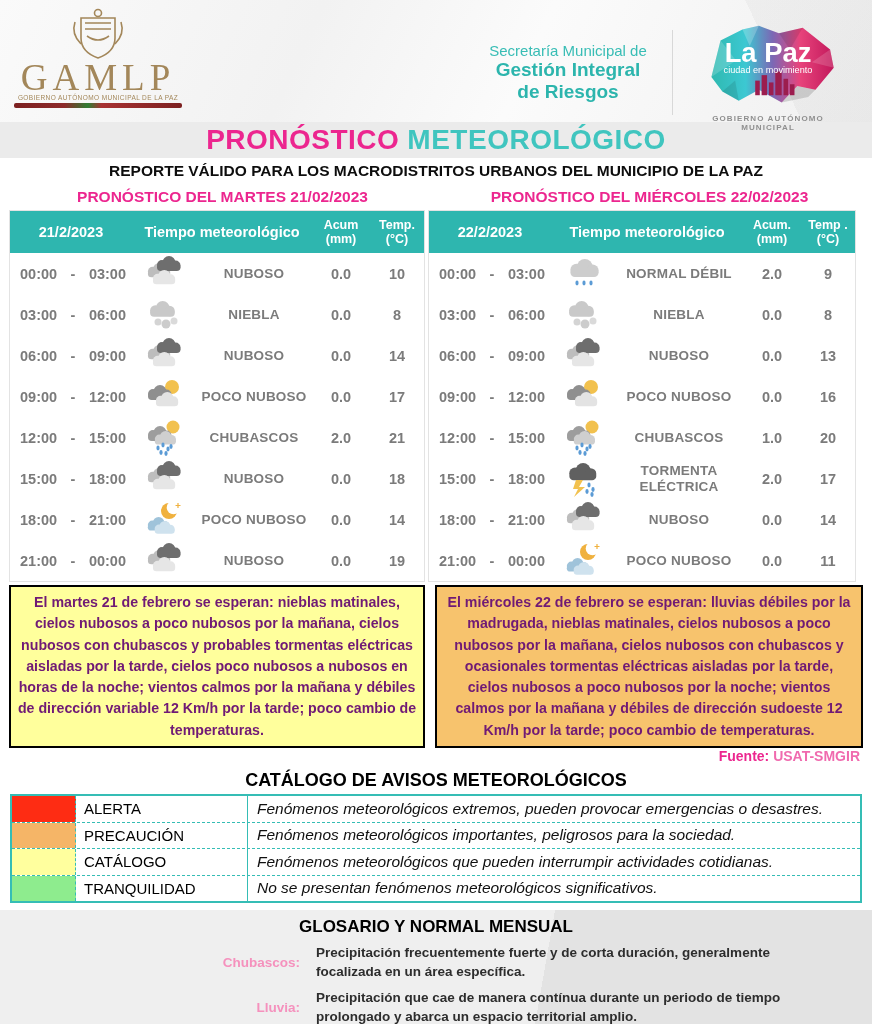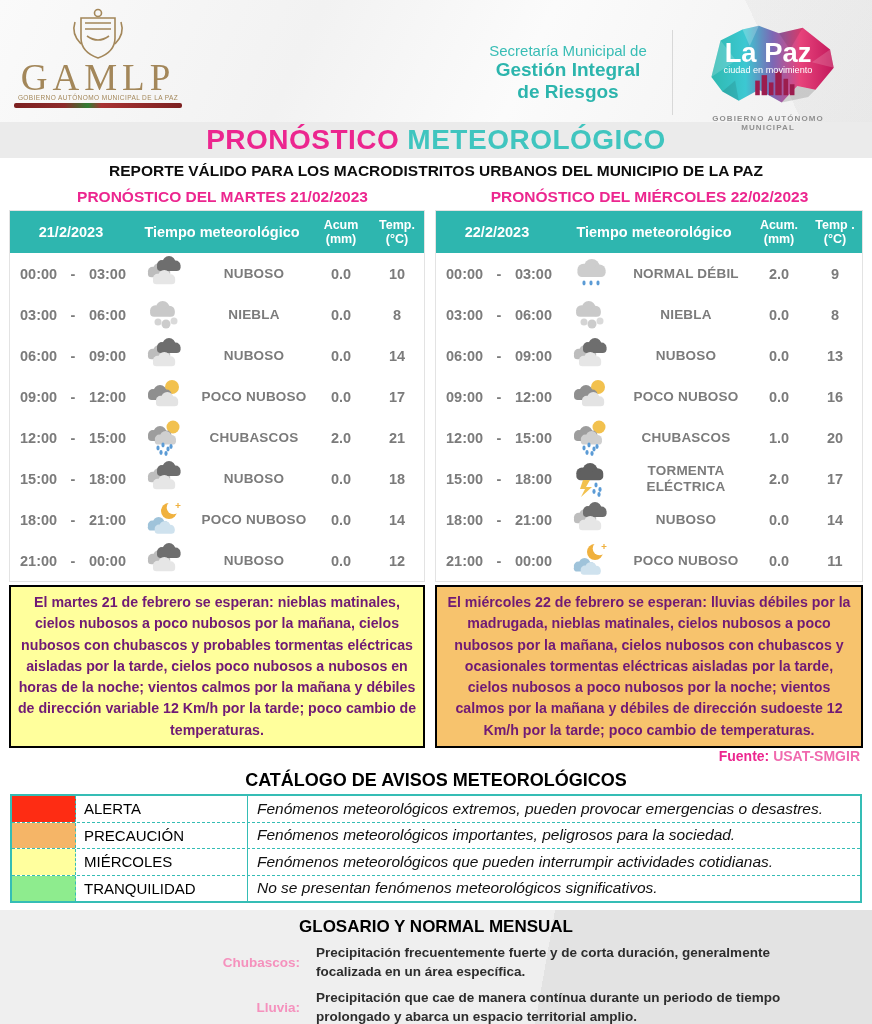--- a/index.html
+++ b/index.html
@@ -29,21 +29,21 @@
   .title-strip span{font-size:28px; font-weight:bold; letter-spacing:0.5px;}
   .title-pink{color:#ec268f;}
   .title-teal{color:#40c5bf;}
   .subtitle{height:25px; display:flex; align-items:center; justify-content:center;
     font-size:15.5px; font-weight:bold; color:#0d0d0d;}
   .section-headers{display:grid; grid-template-columns:1fr 1fr; padding:0 9px; height:27px;}
   .section-headers div{display:flex; align-items:center; justify-content:center;
     color:#ec268f; font-weight:bold; font-size:15.5px;}
 
   
-  .tables-wrap{display:grid; grid-template-columns:416px 428px; gap:10px; padding:0 9px;}
+  .tables-wrap{display:grid; grid-template-columns:416px 428px; gap:3px; padding:0 9px;}
   .wtable{border:1px solid #e3e3e3;}
   .thead{background:#2eb6af; color:#fff; height:42px; display:grid;
     grid-template-columns:122px 1fr 58px 54px; align-items:center; font-weight:bold;}
   .thead .h-date{text-align:center; font-size:14.5px;}
   .thead .h-weather{text-align:center; font-size:14.5px;}
   .thead .h-small{text-align:center; font-size:12.5px; line-height:1.15;}
   .trow{display:grid; grid-template-columns:122px 64px 1fr 58px 54px; height:41px; align-items:center; color:#7b7b7b;}
   .t-time{display:flex; justify-content:space-between; padding:0 6px 0 10px; font-size:14.5px; font-weight:600;}
   .t-icon{display:flex; justify-content:center; align-items:center;}
   .t-desc{text-align:center; font-weight:bold; font-size:13.5px; line-height:1.15; letter-spacing:0.2px;}
@@ -402,21 +402,21 @@
                 <g transform="translate(6,16) scale(0.95)" fill="#e6e6e6">
                   <circle cx="7" cy="9" r="5"></circle>
                   <circle cx="14" cy="6.5" r="6.5"></circle>
                   <circle cx="20.5" cy="9.5" r="5"></circle>
                   <rect x="2" y="7.5" width="23.5" height="7.5" rx="3.75"></rect>
                 </g>
               </svg>
             </div>
     <div class="t-desc">NUBOSO</div>
     <div class="t-acum">0.0</div>
-    <div class="t-temp">12</div>
+    <div class="t-temp">19</div>
   </div>
 </div>
     </div>
 
     <div class="wtable">
       <div class="thead">
         <div class="h-date">22/2/2023</div>
         <div class="h-weather">Tiempo  meteorológico</div>
         <div class="h-small">
           <div>Acum.</div>
@@ -681,21 +681,21 @@
   </div>
 
   <div class="cat-row">
     <div class="cat-swatch" style="background: rgb(245, 181, 103);"></div>
     <div class="cat-level">PRECAUCIÓN</div>
     <div class="cat-desc">Fenómenos meteorológicos importantes, peligrosos para la sociedad.</div>
   </div>
 
   <div class="cat-row">
     <div class="cat-swatch" style="background: rgb(255, 255, 158);"></div>
-    <div class="cat-level">MIÉRCOLES</div>
+    <div class="cat-level">CATÁLOGO</div>
     <div class="cat-desc">Fenómenos meteorológicos que pueden interrumpir actividades cotidianas.</div>
   </div>
 
   <div class="cat-row">
     <div class="cat-swatch" style="background: rgb(142, 236, 142);"></div>
     <div class="cat-level">TRANQUILIDAD</div>
     <div class="cat-desc">No se presentan fenómenos meteorológicos significativos.</div>
   </div>
 </div>
 

